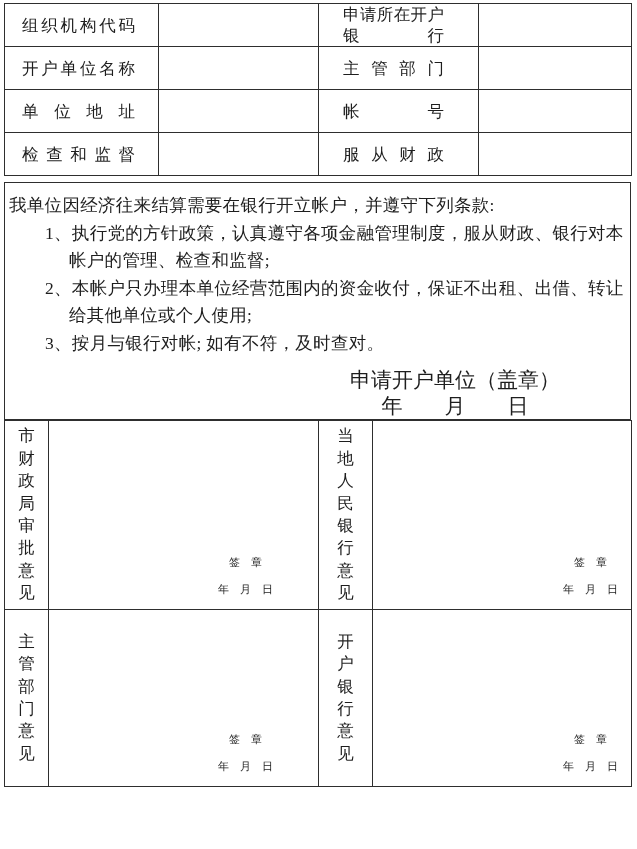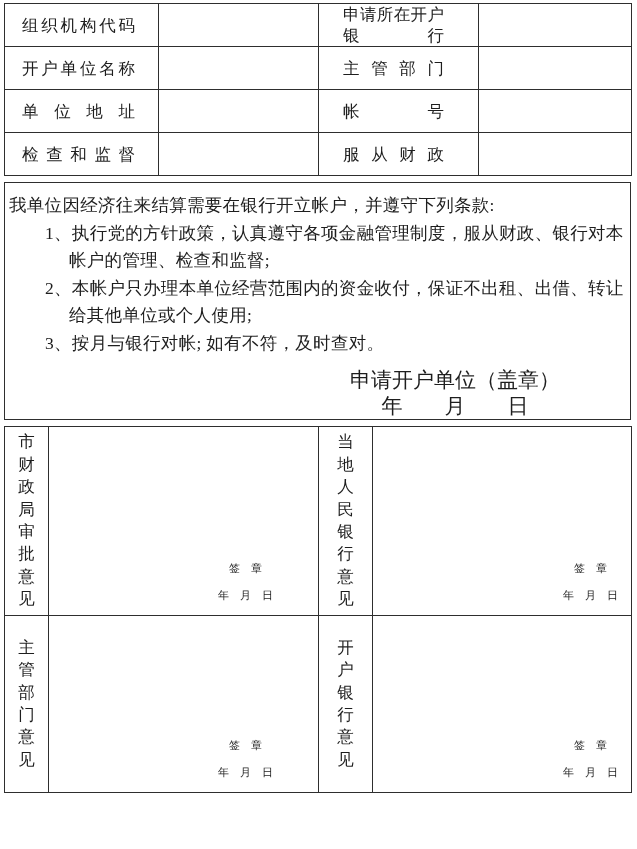--- a/index.html
+++ b/index.html
@@ -61,21 +61,21 @@
     margin-right: 70px;
     margin-left: auto;
     width: fit-content;
     text-align: center;
     font-size: 21px;
     letter-spacing: 0;
     line-height: 26px;
   }
 
   
-  .approval-table { margin-top: 6px; }
+  .approval-table { }
   .approval-table col.a1 { width: 44px; }
   .approval-table col.a2 { width: 270px; }
   .approval-table col.a3 { width: 54px; }
   .approval-table col.a4 { width: 259px; }
   .approval-table tr.row-a td { height: 188px; }
   .approval-table tr.row-b td { height: 176px; }
   td.vlabel { vertical-align: middle; }
   .vtext {
     width: 18px;
     margin: 0 auto;

